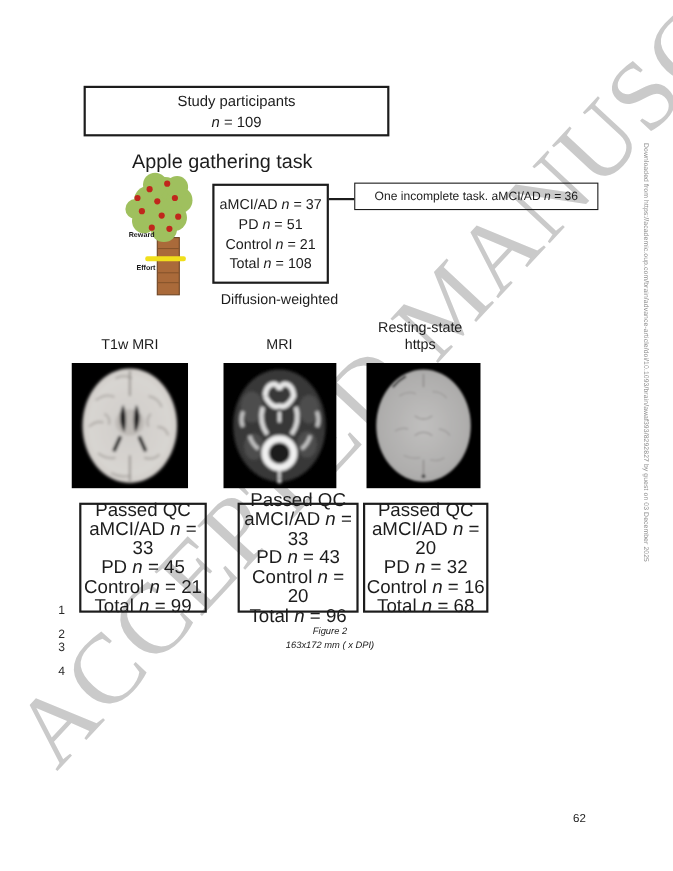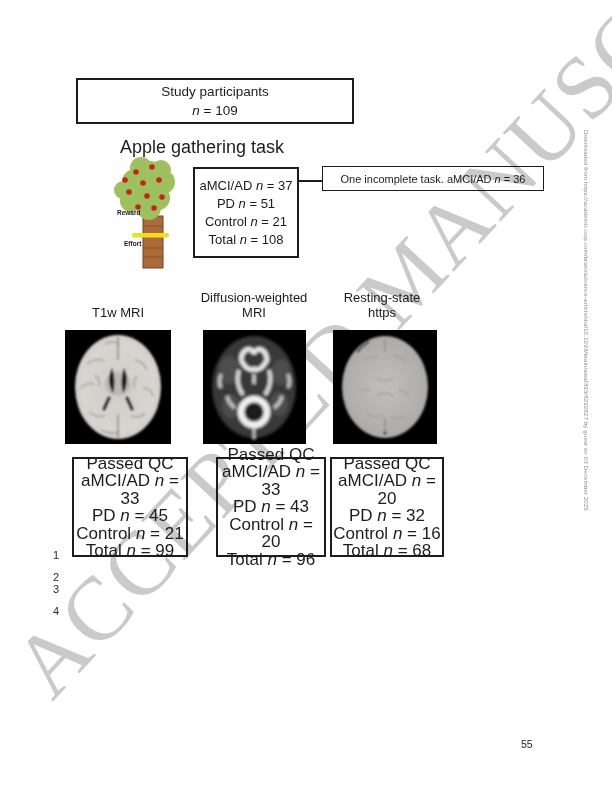--- a/index.html
+++ b/index.html
@@ -25,21 +25,21 @@
   .task-label{position:absolute;left:120px;top:137px;font-size:18px;}
   .tree{position:absolute;left:95px;top:152px;width:100px;height:125px;}
   .count-box{left:193px;top:167px;width:102px;height:87px;font-size:13px;line-height:18px;}
   .connector{position:absolute;left:299px;top:180px;width:23px;height:1.5px;background:#1c1c1c;}
   .note-box{left:322px;top:166px;width:220px;height:23px;border-width:1.5px;font-size:11px;}
   .mri-label{
     position:absolute;top:289px;height:31px;width:124px;
     display:flex;flex-direction:column;justify-content:flex-end;align-items:center;
     font-size:13px;line-height:15px;text-align:center;
   }
-  .mri-label.c1{left:56px;justify-content:flex-end;} .mri-label.c2{left:192px;} .mri-label.c3{left:320px;}
+  .mri-label.c1{left:56px;justify-content:flex-end;} .mri-label.c2{left:192px;gap:26px;} .mri-label.c3{left:320px;}
   .mri{position:absolute;top:330px;height:114px;}
   .mri.c1{left:65px;width:106px;} .mri.c2{left:203px;width:103px;} .mri.c3{left:333px;width:104px;}
   .mri svg{display:block;width:100%;height:100%;}
   .qc-box{top:457px;height:96px;font-size:17px;line-height:17.5px;}
   .qc-box.c1{left:72px;width:112px;} .qc-box.c2{left:216px;width:106px;} .qc-box.c3{left:330px;width:110px;}
   .caption{position:absolute;left:150px;top:567px;width:300px;text-align:center;
     font-style:italic;font-size:8.5px;line-height:13px;}
   .line-no{position:absolute;left:53px;font-size:11px;color:#2a2a2a;}
   .ln1{top:549px;} .ln2{top:571px;} .ln3{top:583px;} .ln4{top:605px;}
   .page-number{position:absolute;left:521px;top:738px;font-size:10.5px;}
@@ -248,24 +248,28 @@
       <div>Total <i class="nvar">n</i> = 96</div>
     </div>
     <div class="box qc-box c3">
       <div>Passed QC</div>
       <div>aMCI/AD <i class="nvar">n</i> = 20</div>
       <div>PD <i class="nvar">n</i> = 32</div>
       <div>Control <i class="nvar">n</i> = 16</div>
       <div>Total <i class="nvar">n</i> = 68</div>
     </div>
 
+    <div class="caption">
+      <div>Figure 2</div>
+      <div>163x172 mm ( x  DPI)</div>
+    </div>
 
     <div class="line-no ln1">1</div>
     <div class="line-no ln2">2</div>
     <div class="line-no ln3">3</div>
     <div class="line-no ln4">4</div>
 
-    <div class="page-number">55</div>
+    <div class="page-number">62</div>
 
     <div class="download-notice">Downloaded from https://academic.oup.com/brain/advance-article/doi/10.1093/brain/awaf393/8292827 by guest on 03 December 2025</div>
 
   </div>
 </div>
 
 </body></html>

